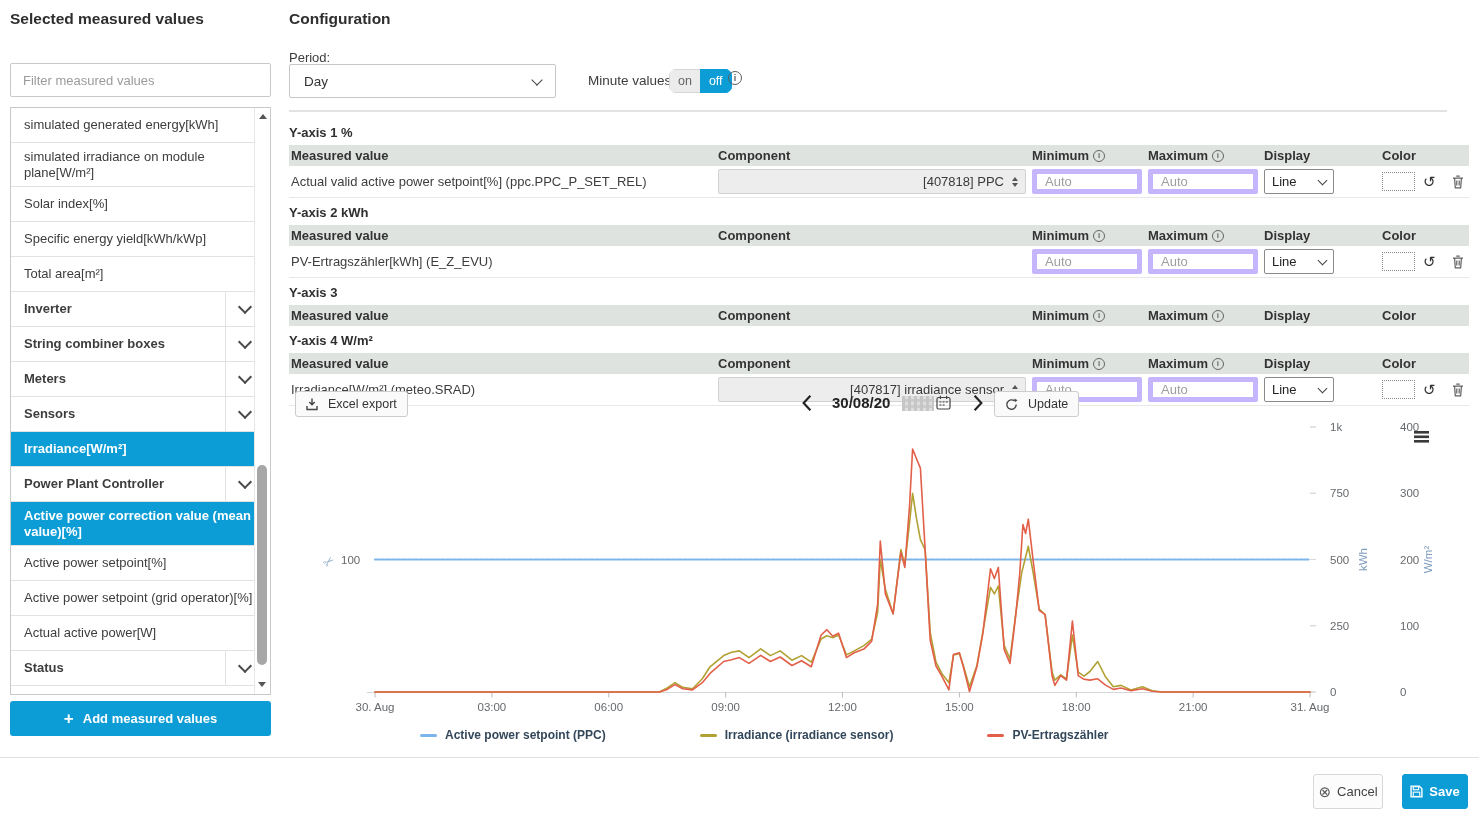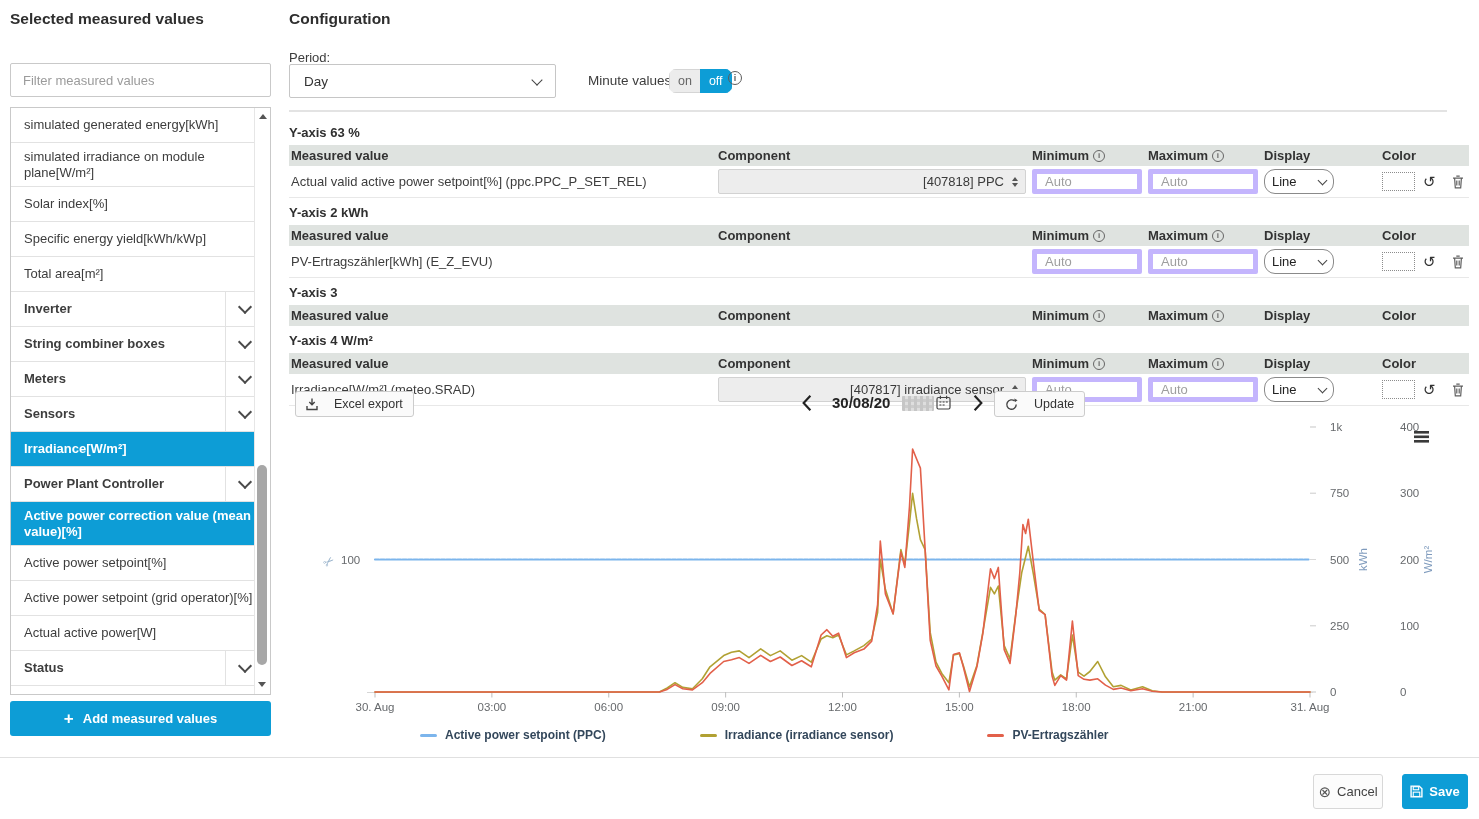--- a/index.html
+++ b/index.html
@@ -67,30 +67,30 @@
   .thead .info{width:12px;height:12px;font-size:8px;border-color:#666;color:#666;}
   .mini-input{width:110px;height:25px;border:5px solid #c4b5fd;border-radius:2px;padding:0 8px;
     font-size:13px;color:#333;box-sizing:border-box;font-family:"Liberation Sans",sans-serif;}
   .mini-input::placeholder{color:#9e9e9e;}
   .comp-select{width:308px;height:25px;background:#ededed;border:1px solid #d2d2d2;border-radius:2px;
     display:flex;align-items:center;justify-content:flex-end;padding:0 7px;font-size:13px;color:#3a3a3a;
     box-sizing:border-box;cursor:pointer;}
   .spin{display:flex;flex-direction:column;gap:2px;margin-left:8px;}
   .spin .up{width:0;height:0;border-left:3.5px solid transparent;border-right:3.5px solid transparent;border-bottom:4px solid #555;}
   .spin .dn{width:0;height:0;border-left:3.5px solid transparent;border-right:3.5px solid transparent;border-top:4px solid #555;}
-  .disp-select{width:70px;height:25px;border:1px solid #8a8a8a;border-radius:11px;display:flex;align-items:center;
+  .disp-select{width:70px;height:25px;border:1px solid #8a8a8a;border-radius:2px;display:flex;align-items:center;
     justify-content:space-between;padding:0 7px;font-size:13px;color:#222;box-sizing:border-box;background:#fff;cursor:pointer;}
   .disp-select .schev{width:6px;height:6px;}
   .swatch{width:31px;height:17px;border:1px dotted #8c8c8c;background:#fff;cursor:pointer;}
   .reset{font-size:15px;color:#333;margin-left:8px;cursor:pointer;line-height:1;}
   .trash{cursor:pointer;display:inline-flex;}
 
   
   .toolbtn{position:absolute;height:26px;background:#fafafa;border:1px solid #ccc;border-radius:3px;
-    display:flex;align-items:center;gap:16px;padding:0 10px;font-size:12.5px;color:#333;cursor:pointer;
+    display:flex;align-items:center;gap:10px;padding:0 10px;font-size:12.5px;color:#333;cursor:pointer;
     font-family:"Liberation Sans",sans-serif;box-sizing:border-box;}
   .navchev{position:absolute;width:14px;height:18px;cursor:pointer;}
   #date-text{position:absolute;left:832px;top:394px;font-size:15px;font-weight:700;color:#222;}
   #date-redact{position:absolute;left:902px;top:396px;width:32px;height:15px;
     background-image:linear-gradient(90deg,#c6c6c6 50%,transparent 50%),linear-gradient(#dedede 50%,#cccccc 50%);
     background-size:6px 6px,6px 6px;border-radius:1px;}
   #cal-btn{position:absolute;left:936px;top:395px;cursor:pointer;}
 
   
   #chart-wrap{position:absolute;left:289px;top:418px;width:1180px;height:310px;}
@@ -210,21 +210,21 @@
   <div id="toggle">
     <span class="tg on">on</span>
     <span class="tg off">off</span>
   </div>
   <span class="info abs" style="left:728px;top:71px;">i</span>
 
   <div class="hr" style="left:289px;top:110px;width:1158px;"></div>
 
   <div id="tables">
       <div class="sec">
-        <div class="sec-title">Y-axis 63 %</div>
+        <div class="sec-title">Y-axis 1 %</div>
         <div class="thead">
           <div class="c-mv">Measured value</div>
           <div class="c-comp">Component</div>
           <div class="c-min">
             <span>Minimum</span>
             <span class="info">i</span>
           </div>
           <div class="c-max">
             <span>Maximum</span>
             <span class="info">i</span>

